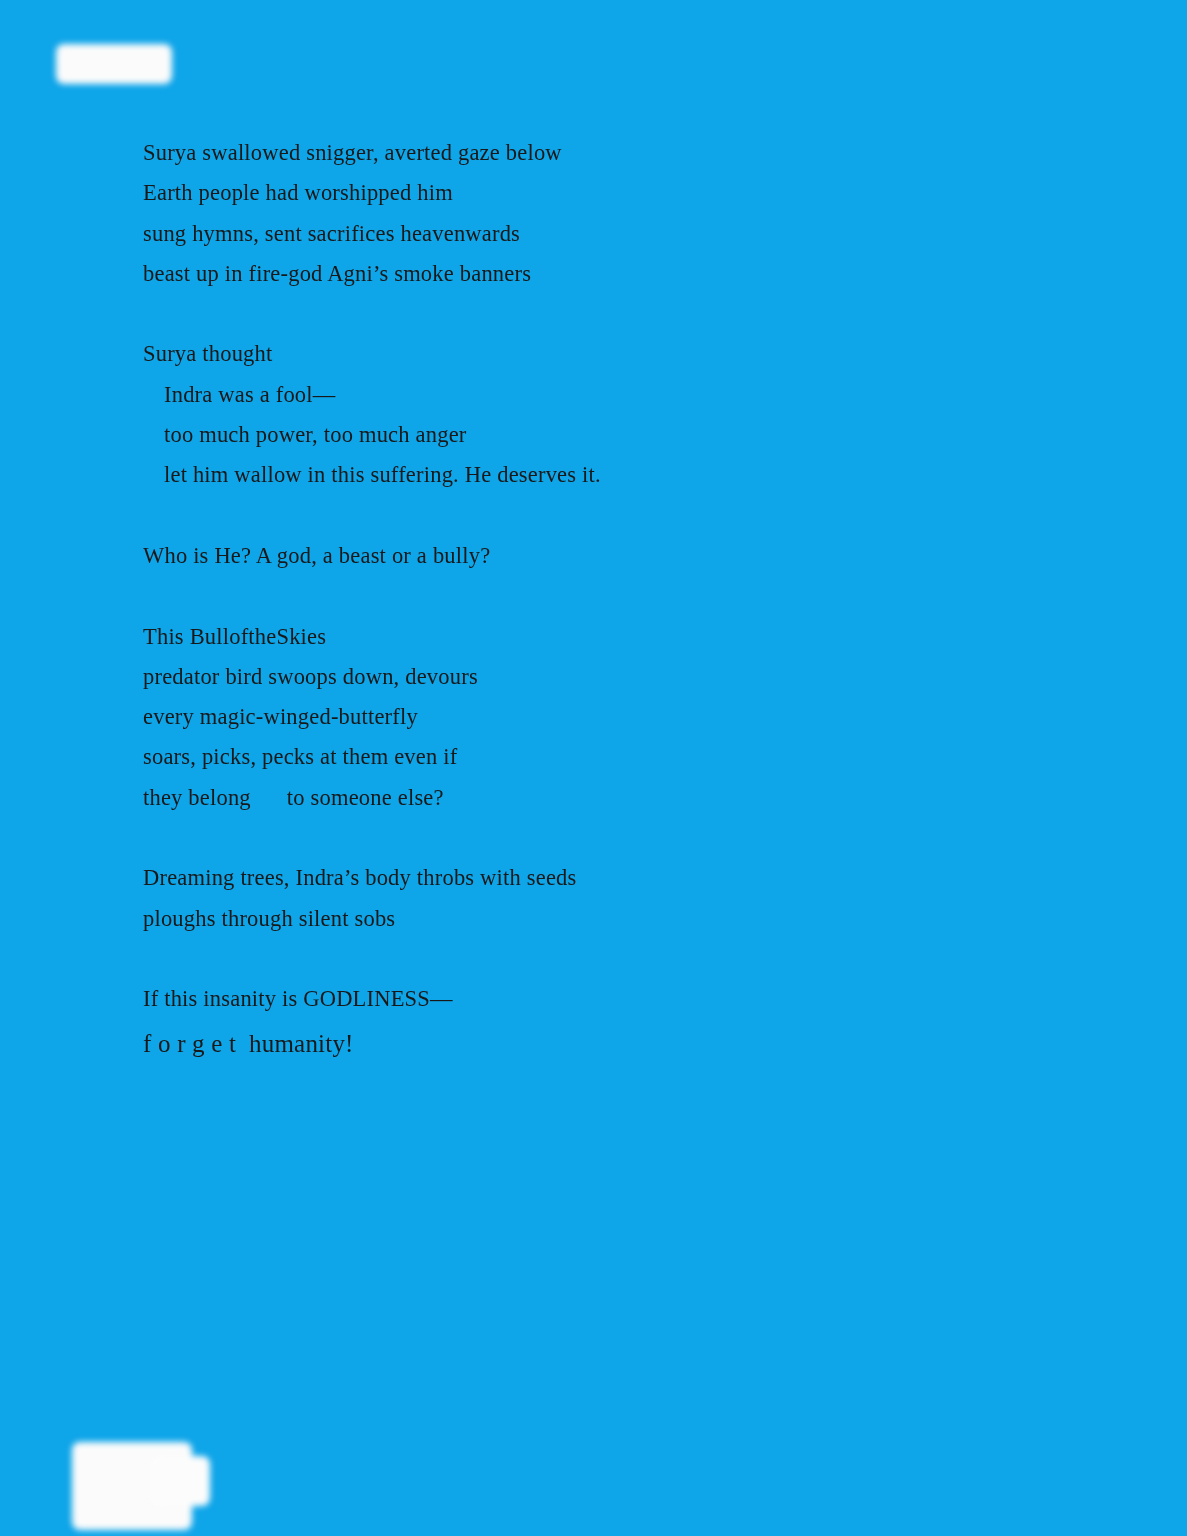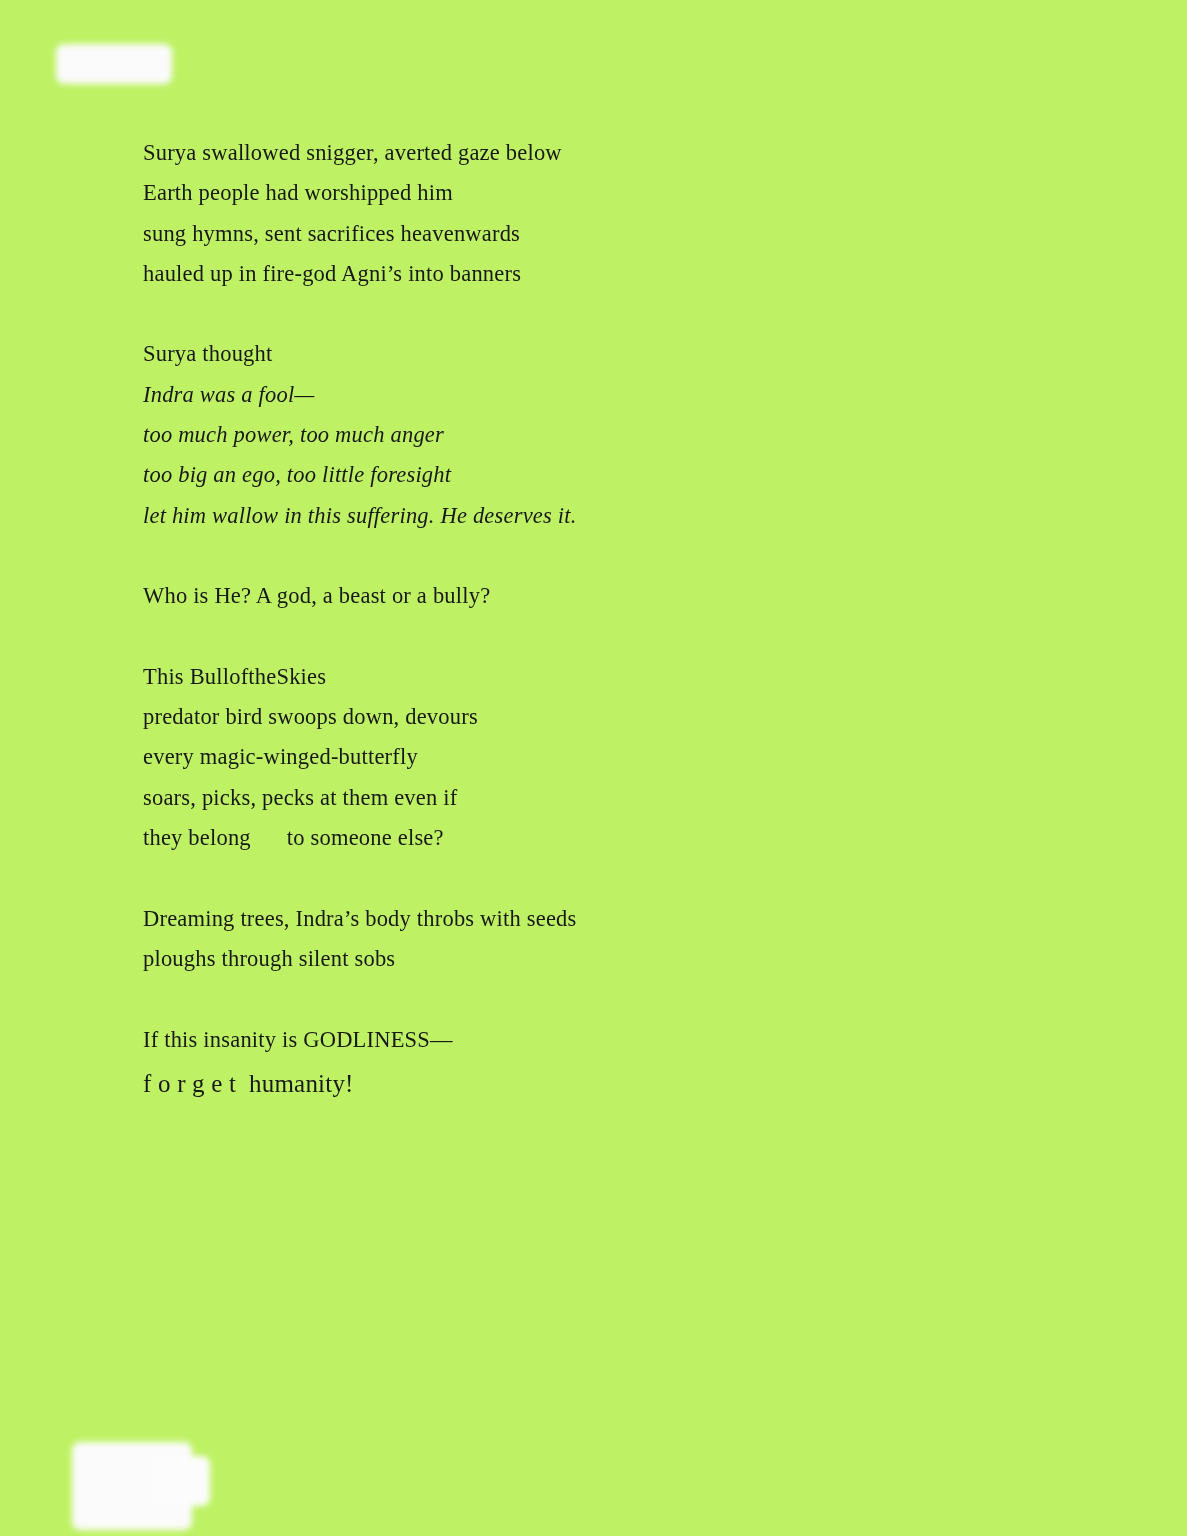--- a/index.html
+++ b/index.html
@@ -4,41 +4,41 @@
 <style>
   html, body {
     margin: 0;
     padding: 0;
     background: #ffffff;
   }
   .page {
     position: relative;
     width: 1187px;
     height: 1536px;
-    background: #bef264;
+    background: #0ea5e9;
     overflow: hidden;
     font-family: "Liberation Serif", "DejaVu Serif", serif;
     color: #181818;
   }
   .poem {
     position: absolute;
     left: 143px;
     top: 133px;
   }
   .stanza {
     margin: 0 0 40.3px 0;
   }
   .line {
     font-size: 22.5px;
     line-height: 40.3px;
     white-space: pre-wrap;
     letter-spacing: 0.2px;
   }
   .italic {
-    font-style: italic;
+    margin-left: 21px;
   }
   .big-line {
     font-size: 25px;
     line-height: 47px;
   }
   .mid-gap {
     display: inline-block;
     width: 36px;
   }
   
@@ -74,28 +74,27 @@
 <div class="page">
 
   <div class="artifact artifact-top"></div>
 
   <div class="poem">
 
     <div class="stanza">
       <div class="line">Surya swallowed snigger, averted gaze below</div>
       <div class="line">Earth people had worshipped him</div>
       <div class="line">sung hymns, sent sacrifices heavenwards</div>
-      <div class="line">hauled up in fire-god Agni’s into banners</div>
+      <div class="line">beast up in fire-god Agni’s smoke banners</div>
     </div>
 
     <div class="stanza">
       <div class="line">Surya thought</div>
       <div class="line italic">Indra was a fool—</div>
       <div class="line italic">too much power, too much anger</div>
-      <div class="line italic">too big an ego, too little foresight</div>
       <div class="line italic">let him wallow in this suffering. He deserves it.</div>
     </div>
 
     <div class="stanza">
       <div class="line">Who is He? A god, a beast or a bully?</div>
     </div>
 
     <div class="stanza">
       <div class="line">This BulloftheSkies</div>
       <div class="line">predator bird swoops down, devours</div>

